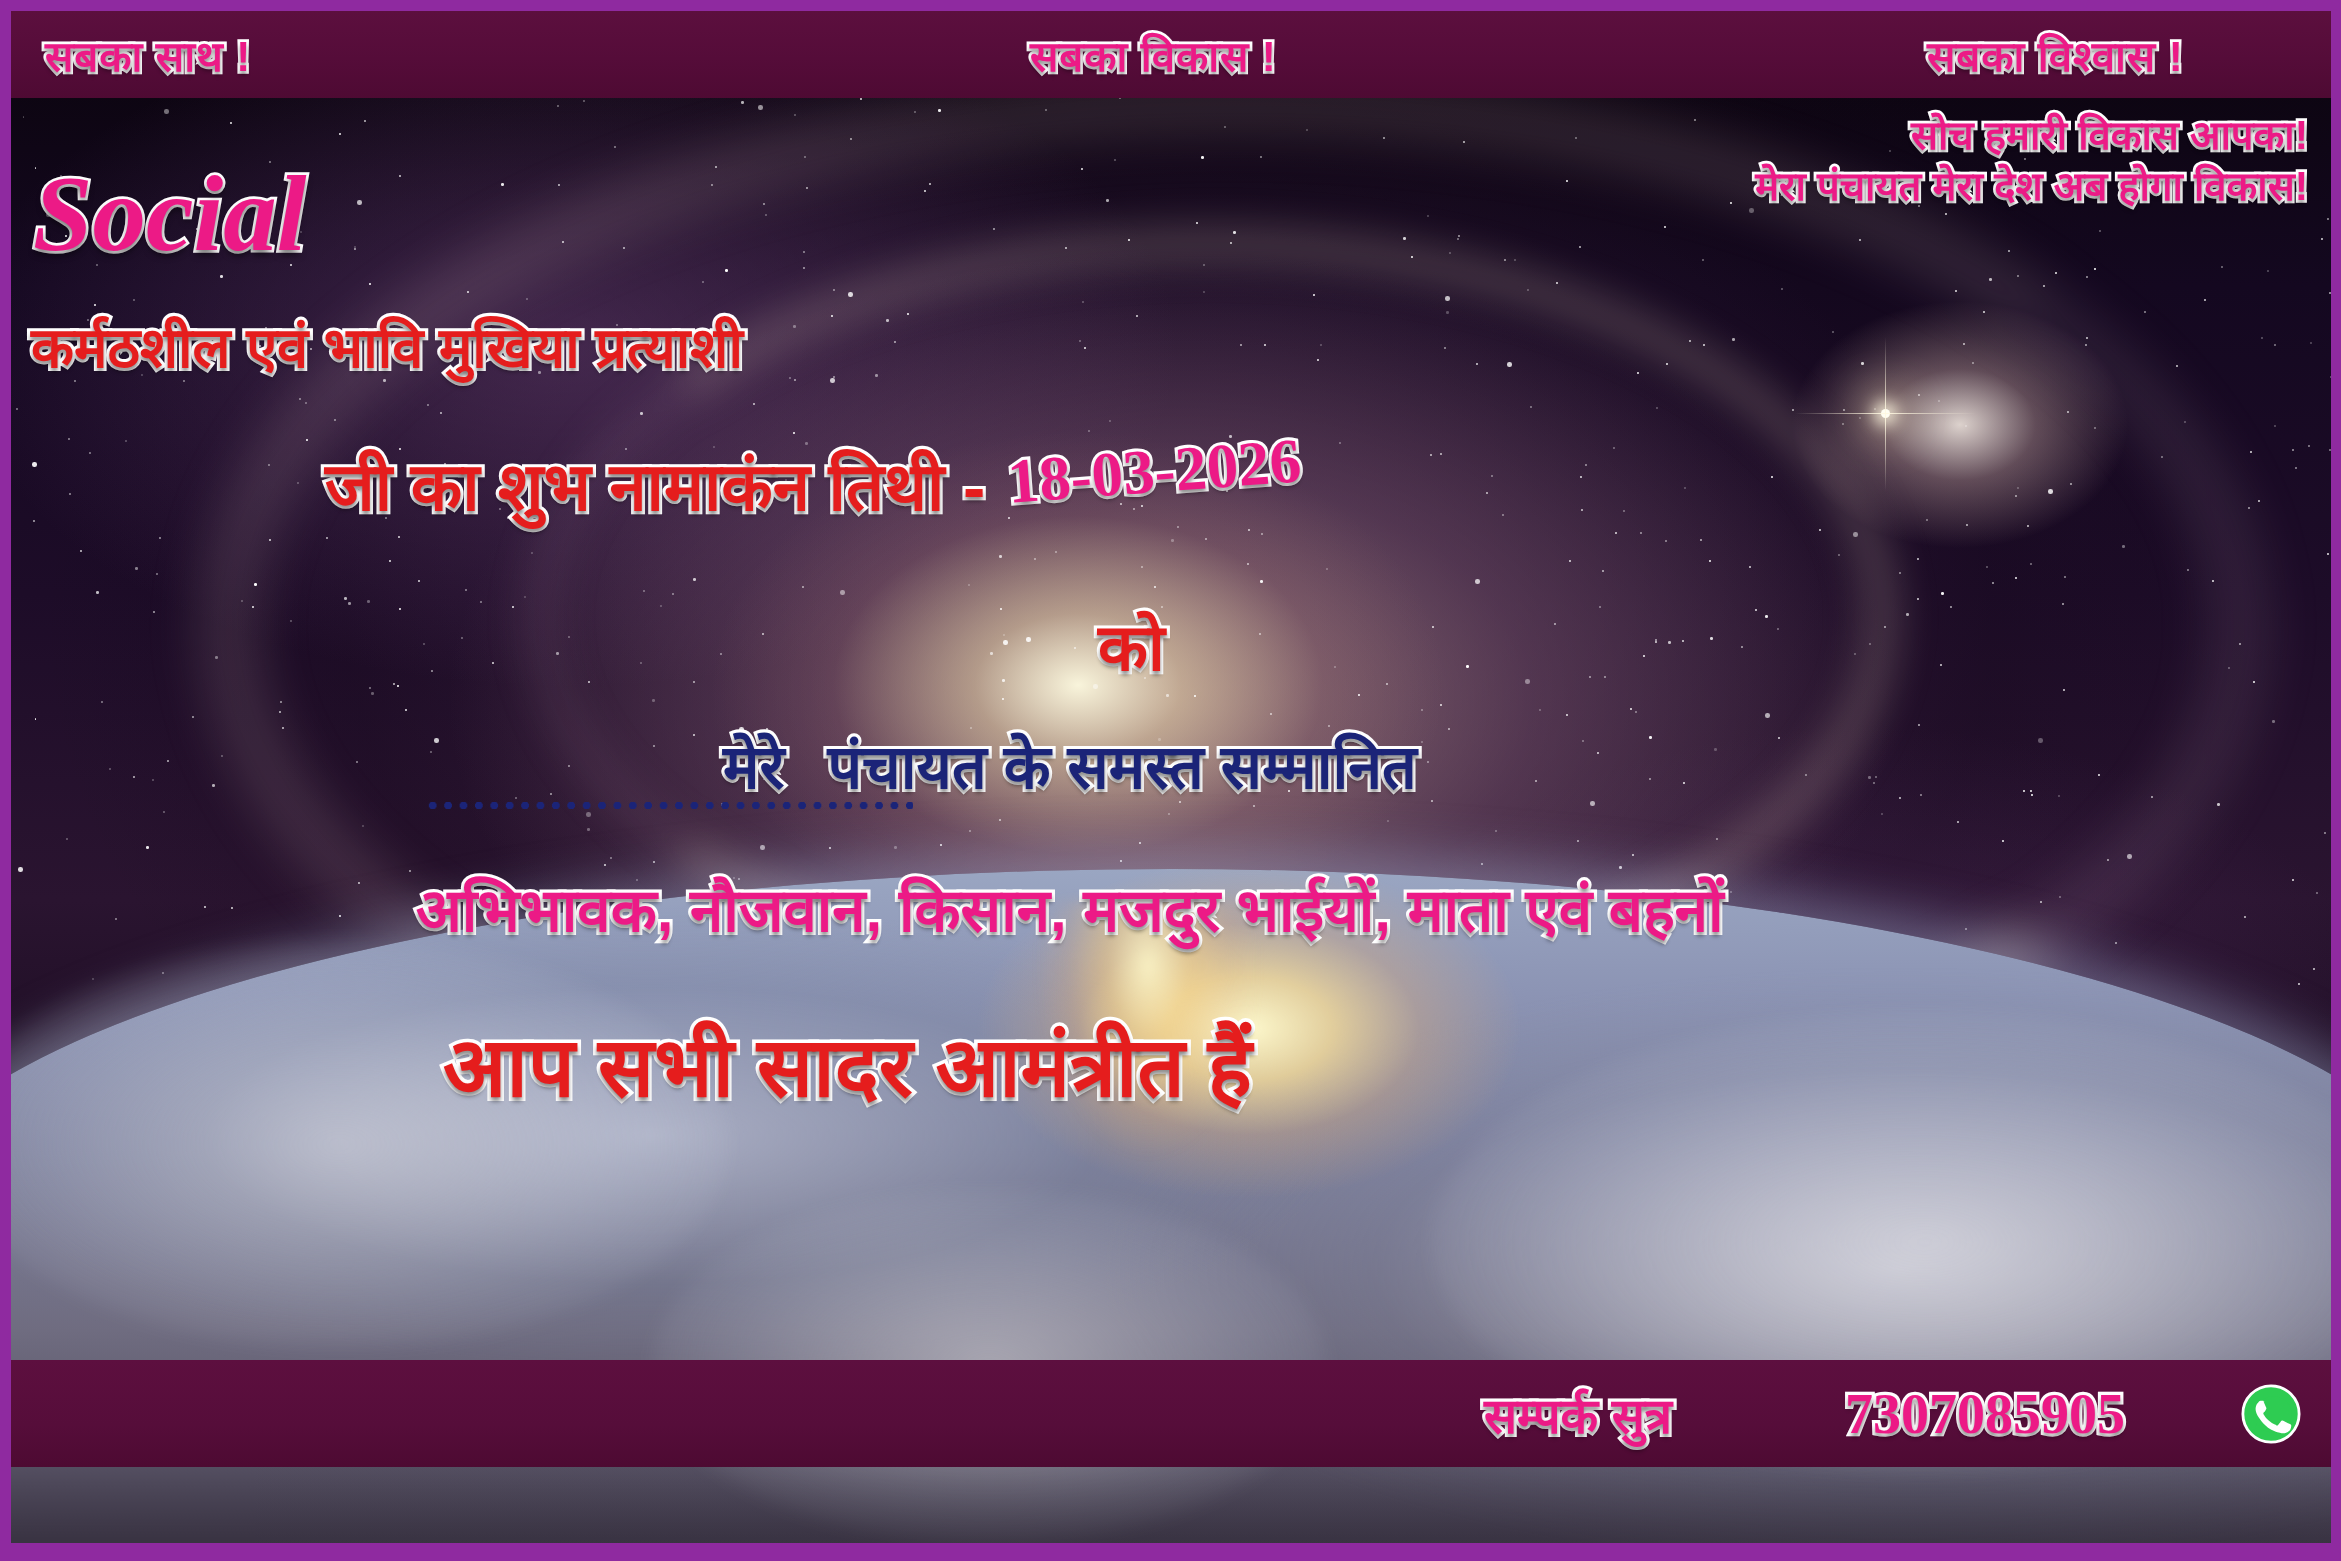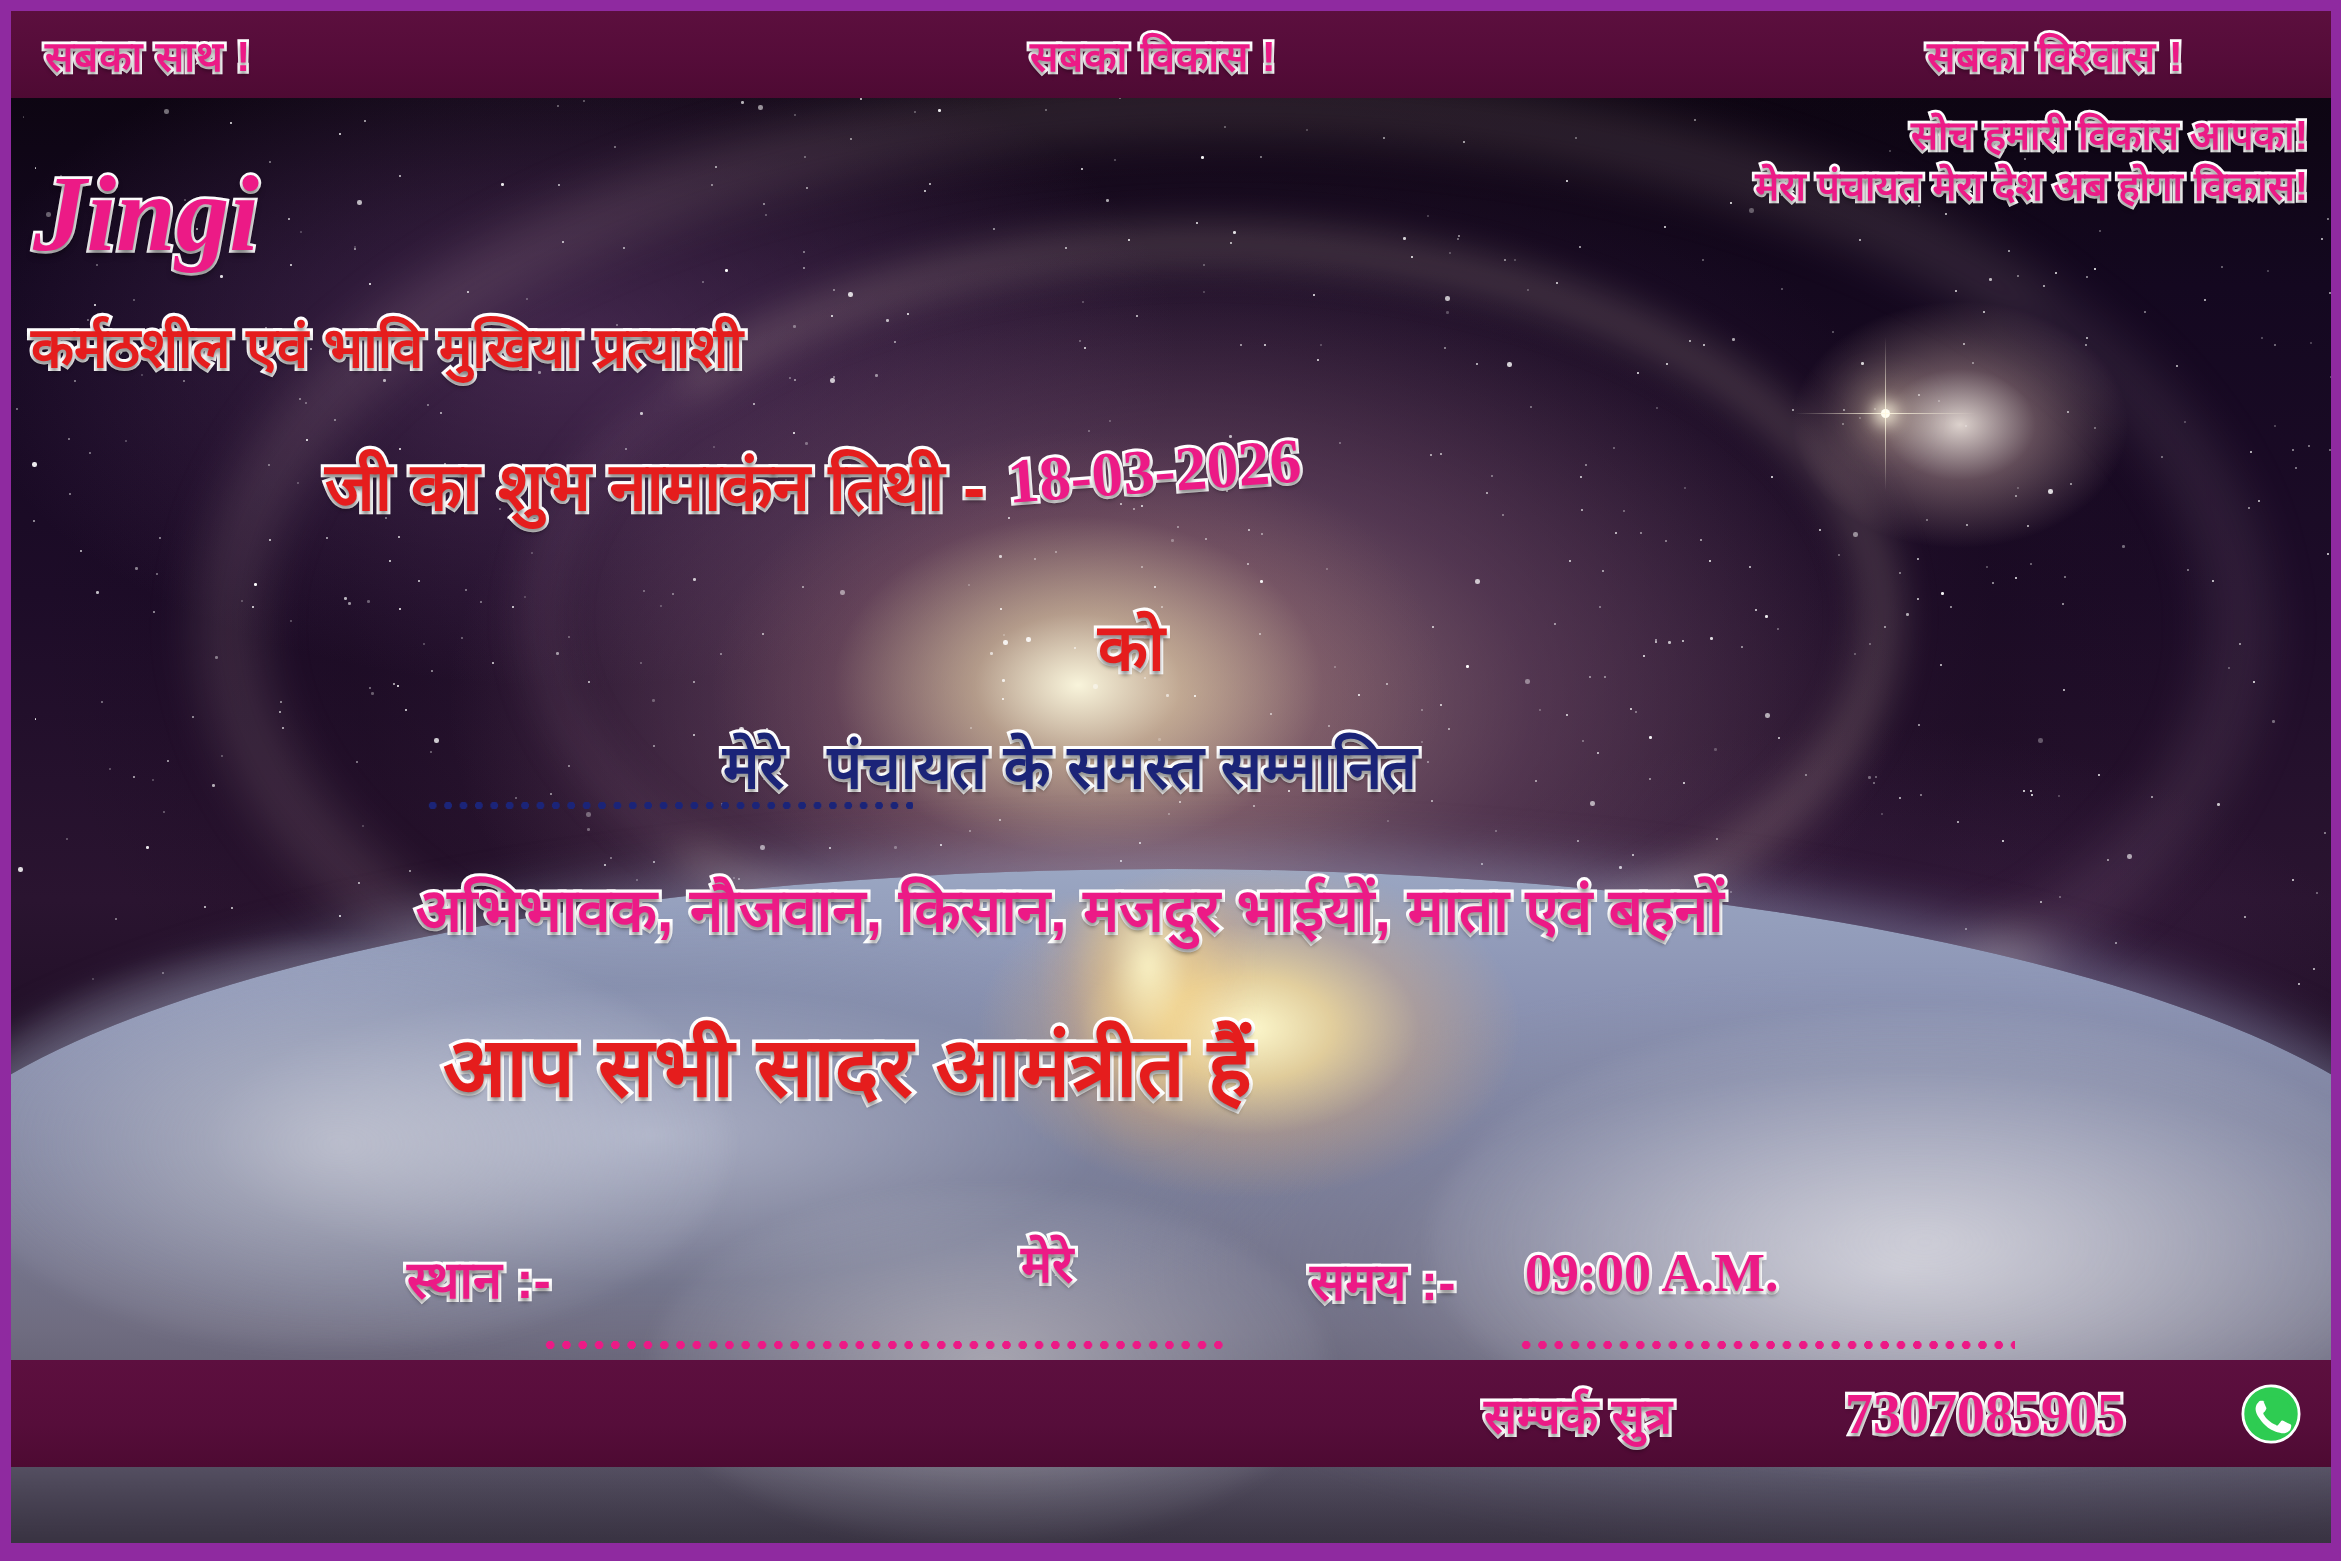--- a/index.html
+++ b/index.html
@@ -849,46 +849,38 @@
     <div class="dv slogan out-pink" style="position:absolute;left:34px;">सबका साथ !</div>
     <div class="dv slogan out-pink" style="position:absolute;left:1019px;">सबका विकास !</div>
     <div class="dv slogan out-pink" style="position:absolute;left:1916px;">सबका विश्वास !</div>
   </div>
 
   <div class="tagline-wrap">
     <div class="dv tagline out-pink">सोच हमारी विकास आपका!</div>
     <div class="dv tagline out-pink">मेरा पंचायत मेरा देश अब होगा विकास!</div>
   </div>
 
-  <div class="brand">Jingi</div>
+  <div class="brand">Social</div>
   <div class="dv subtitle out-red">कर्मठशील एवं भावि मुखिया प्रत्याशी</div>
 
   <div class="dateline">
     <span class="dv label out-red">जी का शुभ नामाकंन तिथी -</span>
     <span class="date-val">18-03-2026</span>
   </div>
 
   <div class="dv ko out-red">को</div>
 
   <div class="dv line-guests out-navy" style="left:723px;">
     <span class="mere-inline">मेरे</span><span>पंचायत के समस्त सम्मानित</span>
   </div>
   <div class="dots-navy"></div>
 
   <div class="dv line-invite out-red">आप सभी सादर आमंत्रीत हैं</div>
   <div class="dv line-people out-pink">अभिभावक, नौजवान, किसान, मजदुर भाईयों, माता एवं बहनों</div>
 
-  <div class="venue-row">
-    <div class="dv v-place out-pink">स्थान :-</div>
-    <div class="dv v-mere out-pink">मेरे</div>
-    <div class="dv v-time-label out-pink">समय :-</div>
-    <div class="v-time-val">09:00 A.M.</div>
-    <div class="dots-pink-a"></div>
-    <div class="dots-pink-b"></div>
-  </div>
 
   <div class="bottom-bar">
     <div class="dv contact-label out-pink">सम्पर्क सुत्र</div>
     <div class="contact-num">7307085905</div>
     <svg class="wa-icon" viewBox="0 0 64 64">
       <circle cx="32" cy="32" r="30" fill="#2ecc52" stroke="#ffffff" stroke-width="3"></circle>
       <path d="M14 52l3.2-11.1A19.4 19.4 0 1 1 25 49.2L14 52z" fill="#2ecc52"></path>
       <path d="M24.5 19.5c-.8-1.8-1.6-1.8-2.3-1.9h-2c-.7 0-1.8.3-2.7 1.3-.9 1-3.5 3.4-3.5 8.3s3.6 9.6 4.1 10.3c.5.7 7 11.2 17.4 15.2 8.6 3.3 10.4 2.6 12.3 2.5 1.8-.2 6-2.5 6.8-4.8.8-2.4.8-4.4.6-4.8-.3-.4-1-.7-2.1-1.2-1.1-.6-6.3-3.1-7.3-3.5-1-.4-1.7-.6-2.4.5-.7 1.1-2.7 3.5-3.3 4.2-.6.7-1.2.8-2.3.3-1.1-.6-4.5-1.7-8.6-5.3-3.2-2.8-5.3-6.3-6-7.4-.6-1.1 0-1.7.5-2.2.5-.5 1.1-1.2 1.6-1.9.5-.6.7-1.1 1-1.8.4-.7.2-1.3 0-1.9-.3-.6-2.4-5.6-3.3-7.6z" fill="#ffffff" transform="translate(-1,-2) scale(0.92) translate(4,4)"></path>
     </svg>
   </div>

